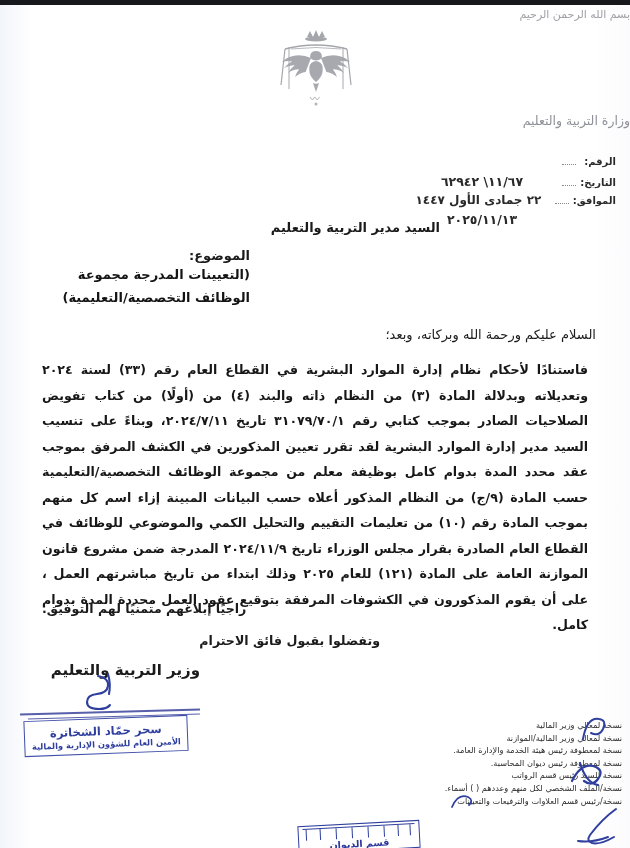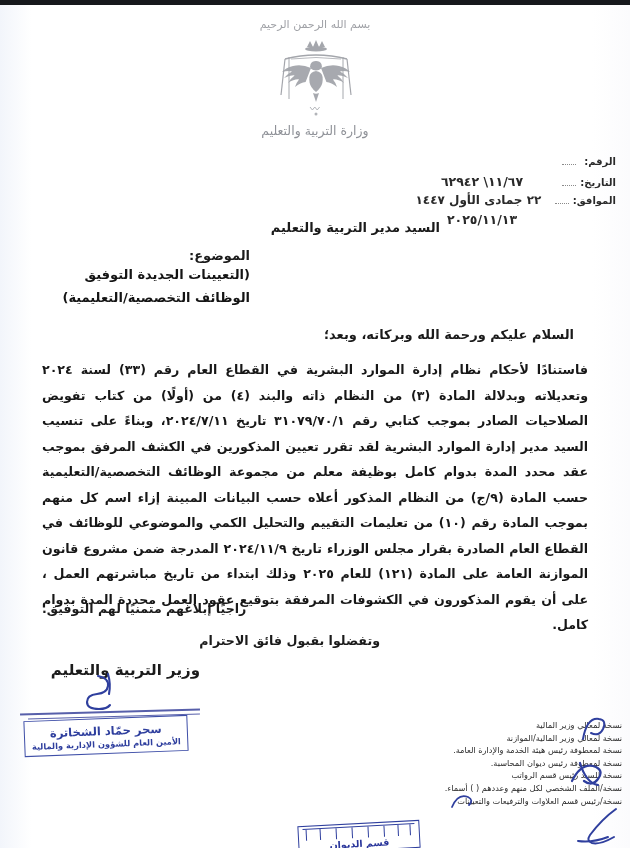--- a/index.html
+++ b/index.html
@@ -31,24 +31,24 @@
     top: 5px; left: 0;
     width: 630px;
     height: 843px;
     background:
       linear-gradient(90deg, #f2f5fb 0%, #ffffff 5%, #ffffff 94%, #fbfbfd 100%);
   }
 
   
   .letterhead {
     position: absolute;
-    top: 12px;
+    top: 2px;
     left: 0;
     width: 630px;
-    text-align: center;
+    text-align: right;
   }
   .basmala {
     font-size: 11px;
     color: #8e9096;
     letter-spacing: 1px;
     opacity: .85;
     height: 16px;
     line-height: 16px;
   }
   .emblem {
@@ -133,23 +133,23 @@
     font-size: 13px;
     font-weight: bold;
     line-height: 23px;
     color: #141414;
   }
 
   
   .greeting {
     position: absolute;
     top: 322px;
-    right: 56px;
+    right: 34px;
     font-size: 13px;
-    font-weight: bold;
+    font-weight: normal;
   }
 
   
   .body-text {
     position: absolute;
     top: 352px;
     right: 42px;
     width: 546px;
     font-size: 12.6px;
     line-height: 25.5px;
@@ -347,21 +347,21 @@
       <span class="reflabel"></span>
       <span class="refdots" style="border:none"></span>
       <span class="refval">٢٠٢٥/١١/١٣</span>
     </div>
   </div>
 
   <div class="addressee">السيد مدير التربية والتعليم</div>
 
   <div class="subject-wrap">
     <div class="subject-label">الموضوع:</div>
-    <div class="subject-line">(التعيينات الجديدة التوفيق</div>
+    <div class="subject-line">(التعيينات المدرجة مجموعة</div>
     <div class="subject-line">الوظائف التخصصية/التعليمية)</div>
   </div>
 
   <div class="greeting">السلام عليكم ورحمة الله وبركاته، وبعد؛</div>
 
   <div class="body-text">
     <p>فاستنادًا لأحكام نظام إدارة الموارد البشرية في القطاع العام رقم (٣٣) لسنة ٢٠٢٤ وتعديلاته وبدلالة المادة (٣) من النظام ذاته والبند (٤) من (أولًا) من كتاب تفويض الصلاحيات الصادر بموجب كتابي رقم ٣١٠٧٩/٧٠/١ تاريخ ٢٠٢٤/٧/١١، وبناءً على تنسيب السيد مدير إدارة الموارد البشرية لقد تقرر تعيين المذكورين في الكشف المرفق بموجب عقد محدد المدة بدوام كامل بوظيفة معلم من مجموعة الوظائف التخصصية/التعليمية حسب المادة (٩/ج) من النظام المذكور أعلاه حسب البيانات المبينة إزاء اسم كل منهم بموجب المادة رقم (١٠) من تعليمات التقييم والتحليل الكمي والموضوعي للوظائف في القطاع العام الصادرة بقرار مجلس الوزراء تاريخ ٢٠٢٤/١١/٩ المدرجة ضمن مشروع قانون الموازنة العامة على المادة (١٢١) للعام ٢٠٢٥ وذلك ابتداء من تاريخ مباشرتهم العمل ، على أن يقوم المذكورون في الكشوفات المرفقة بتوقيع عقود العمل محددة المدة بدوام كامل.</p>
   </div>
 
   <div class="closing-note">راجيًا إبلاغهم متمنيًا لهم التوفيق.</div>

